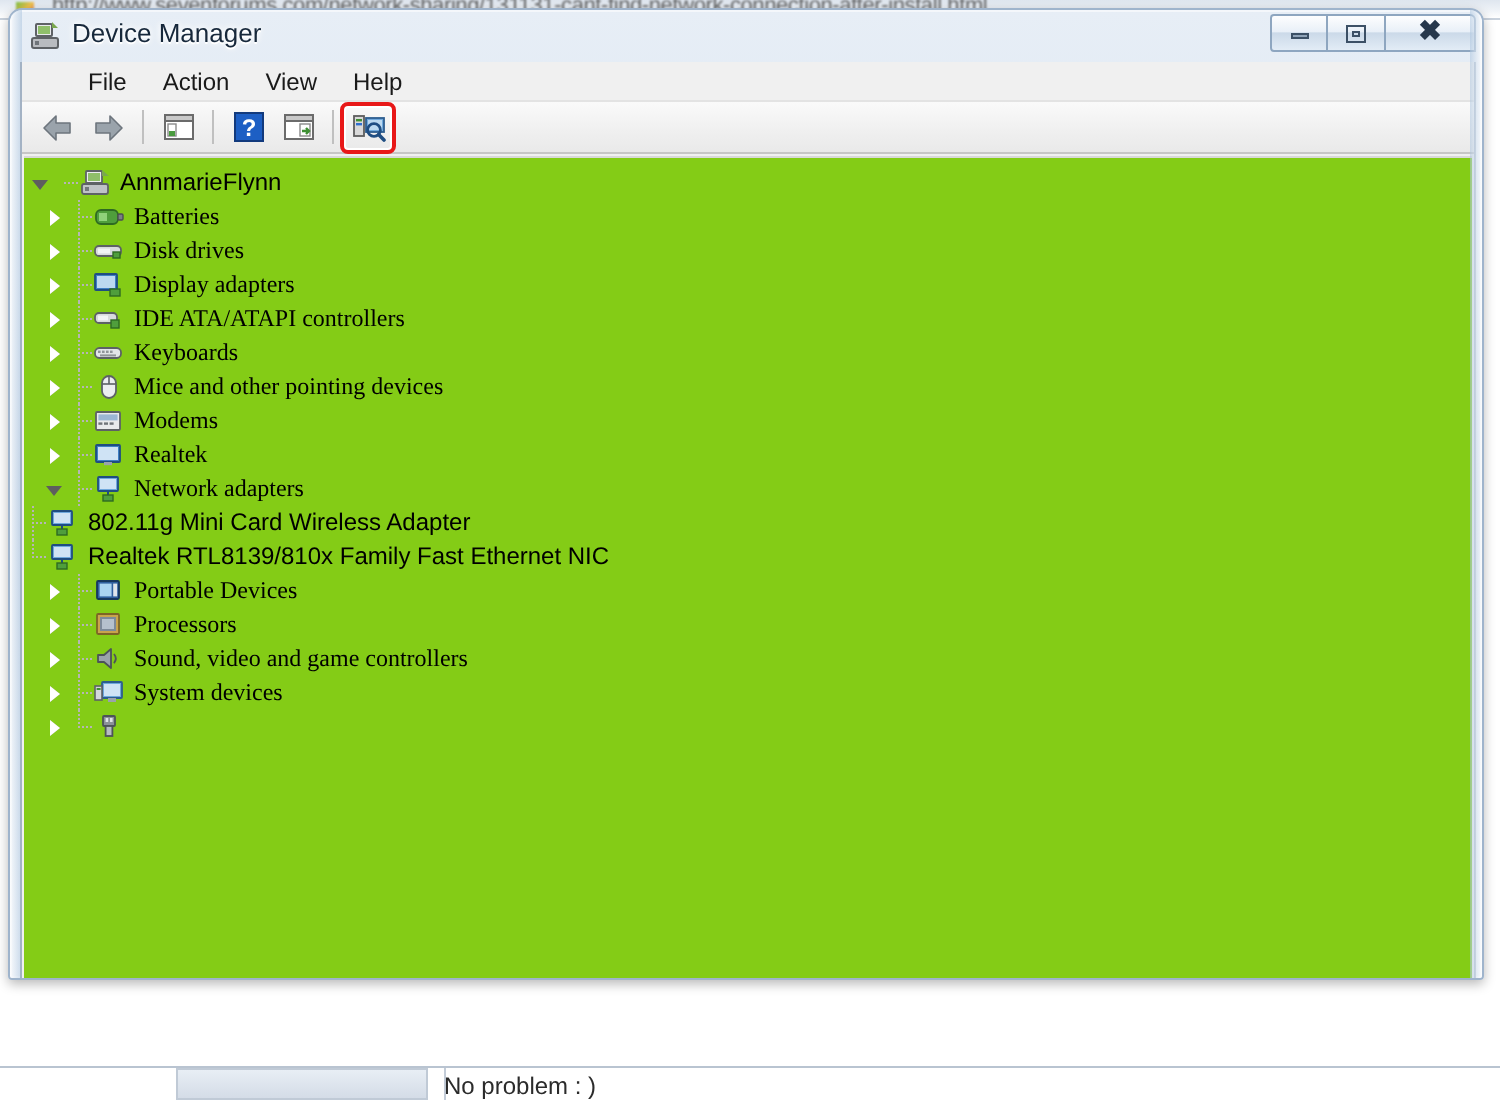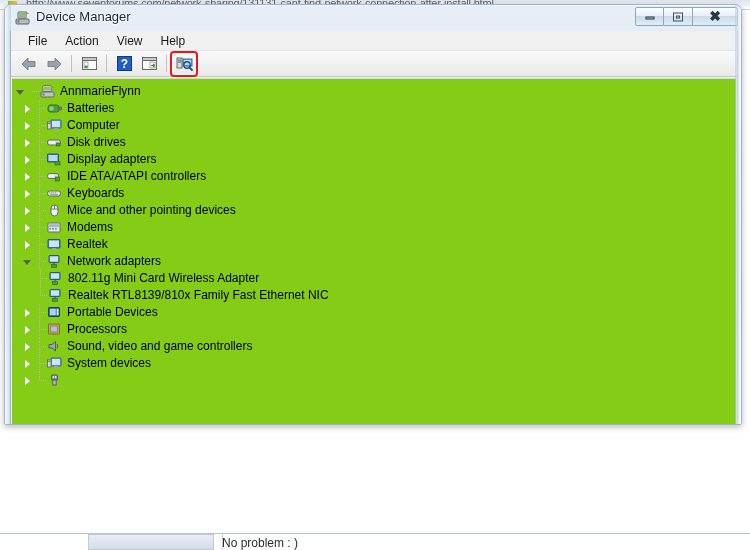--- a/index.html
+++ b/index.html
@@ -76,21 +76,21 @@
     border: 1px solid #c0cad6;
     box-sizing: border-box;
   }
 
   
   #dm-window {
     position: absolute;
     left: 4px;
     top: 4px;
     width: 738px;
-    height: 421px;
+    height: 486px;
     box-sizing: border-box;
     border-radius: 7px 7px 2px 2px;
     background: linear-gradient(to bottom,
                 #e7eef6 0%,
                 #dde7f2 28%,
                 #ccd9e9 50%,
                 #d7e2ee 70%,
                 #e9f0f8 100%);
     border: 1px solid #9fb4cc;
     box-shadow: 0 0 0 1px rgba(255,255,255,.55) inset,
@@ -213,21 +213,21 @@
     border: 1px solid #a3b2c4;
     border-top: none;
   }
 
   
   #menubar {
     height: 20px;
     background: #f0f0f0;
     display: flex;
     align-items: center;
-    padding-left: 8px;
+    padding-left: 24px;
     box-sizing: border-box;
     border-bottom: 1px solid #e3e3e3;
   }
   .menu-item {
     padding: 2px 9px;
     font-size: 12px;
     color: #1a1a1a;
     cursor: default;
     border-radius: 2px;
   }
@@ -353,22 +353,22 @@
     background: repeating-linear-gradient(to right,#b6b6b6 0 1px,transparent 1px 2px);
   }
   .ico {
     width: 18px; height: 16px;
     flex: 0 0 18px;
     margin-right: 2px;
     display: flex;
     align-items: center;
     justify-content: center;
   }
-  .indent-1 { padding-left: 7px; }
-  .indent-2 { padding-left: 24px; }
+  .indent-1 { padding-left: 7px; font-family: Liberation Serif, serif; }
+  .indent-2 { }
 
   
   #statusbar {
     position: absolute;
     left: 1px; right: 1px; bottom: 1px;
     height: 18px;
     background: #f0efee;
     border-top: 1px solid #d2d2d2;
     display: flex;
     box-sizing: border-box;
@@ -531,39 +531,20 @@
         <span class="ico">
           <svg width="17" height="15" viewBox="0 0 17 15">
             <rect x="2" y="4" width="11" height="7" rx="2.5" fill="#4f9e3c" stroke="#2e6a22" stroke-width="0.9"></rect>
             <rect x="13" y="6" width="2.5" height="3" rx="0.6" fill="#7a7f84" stroke="#4b4f53" stroke-width="0.7"></rect>
             <rect x="3.5" y="5.5" width="4" height="4" fill="#8fd27a"></rect>
           </svg>
         </span>
         <span class="node-label">Batteries</span>
       </div>
 
-      <div class="node indent-1">
-        <span class="twisty">
-          <i class="tw-collapsed"></i>
-        </span>
-        <span class="dotline">
-          <i class="dot-v"></i>
-          <i class="dot-h"></i>
-        </span>
-        <span class="ico">
-          <svg width="17" height="15" viewBox="0 0 17 15">
-            <rect x="5" y="2" width="10" height="8" rx="0.5" fill="#6fa8dc" stroke="#2d5d8f" stroke-width="0.9"></rect>
-            <rect x="6" y="3" width="8" height="6" fill="#cfe3f5"></rect>
-            <rect x="8" y="10" width="4" height="2" fill="#9aa3ab"></rect>
-            <rect x="1.5" y="4" width="3.5" height="7" fill="#d4d8dc" stroke="#5d6166" stroke-width="0.8"></rect>
-            <rect x="2.3" y="5" width="2" height="1" fill="#3f8f34"></rect>
-          </svg>
-        </span>
-        <span class="node-label">Computer</span>
-      </div>
 
       <div class="node indent-1">
         <span class="twisty">
           <i class="tw-collapsed"></i>
         </span>
         <span class="dotline">
           <i class="dot-v"></i>
           <i class="dot-h"></i>
         </span>
         <span class="ico">

